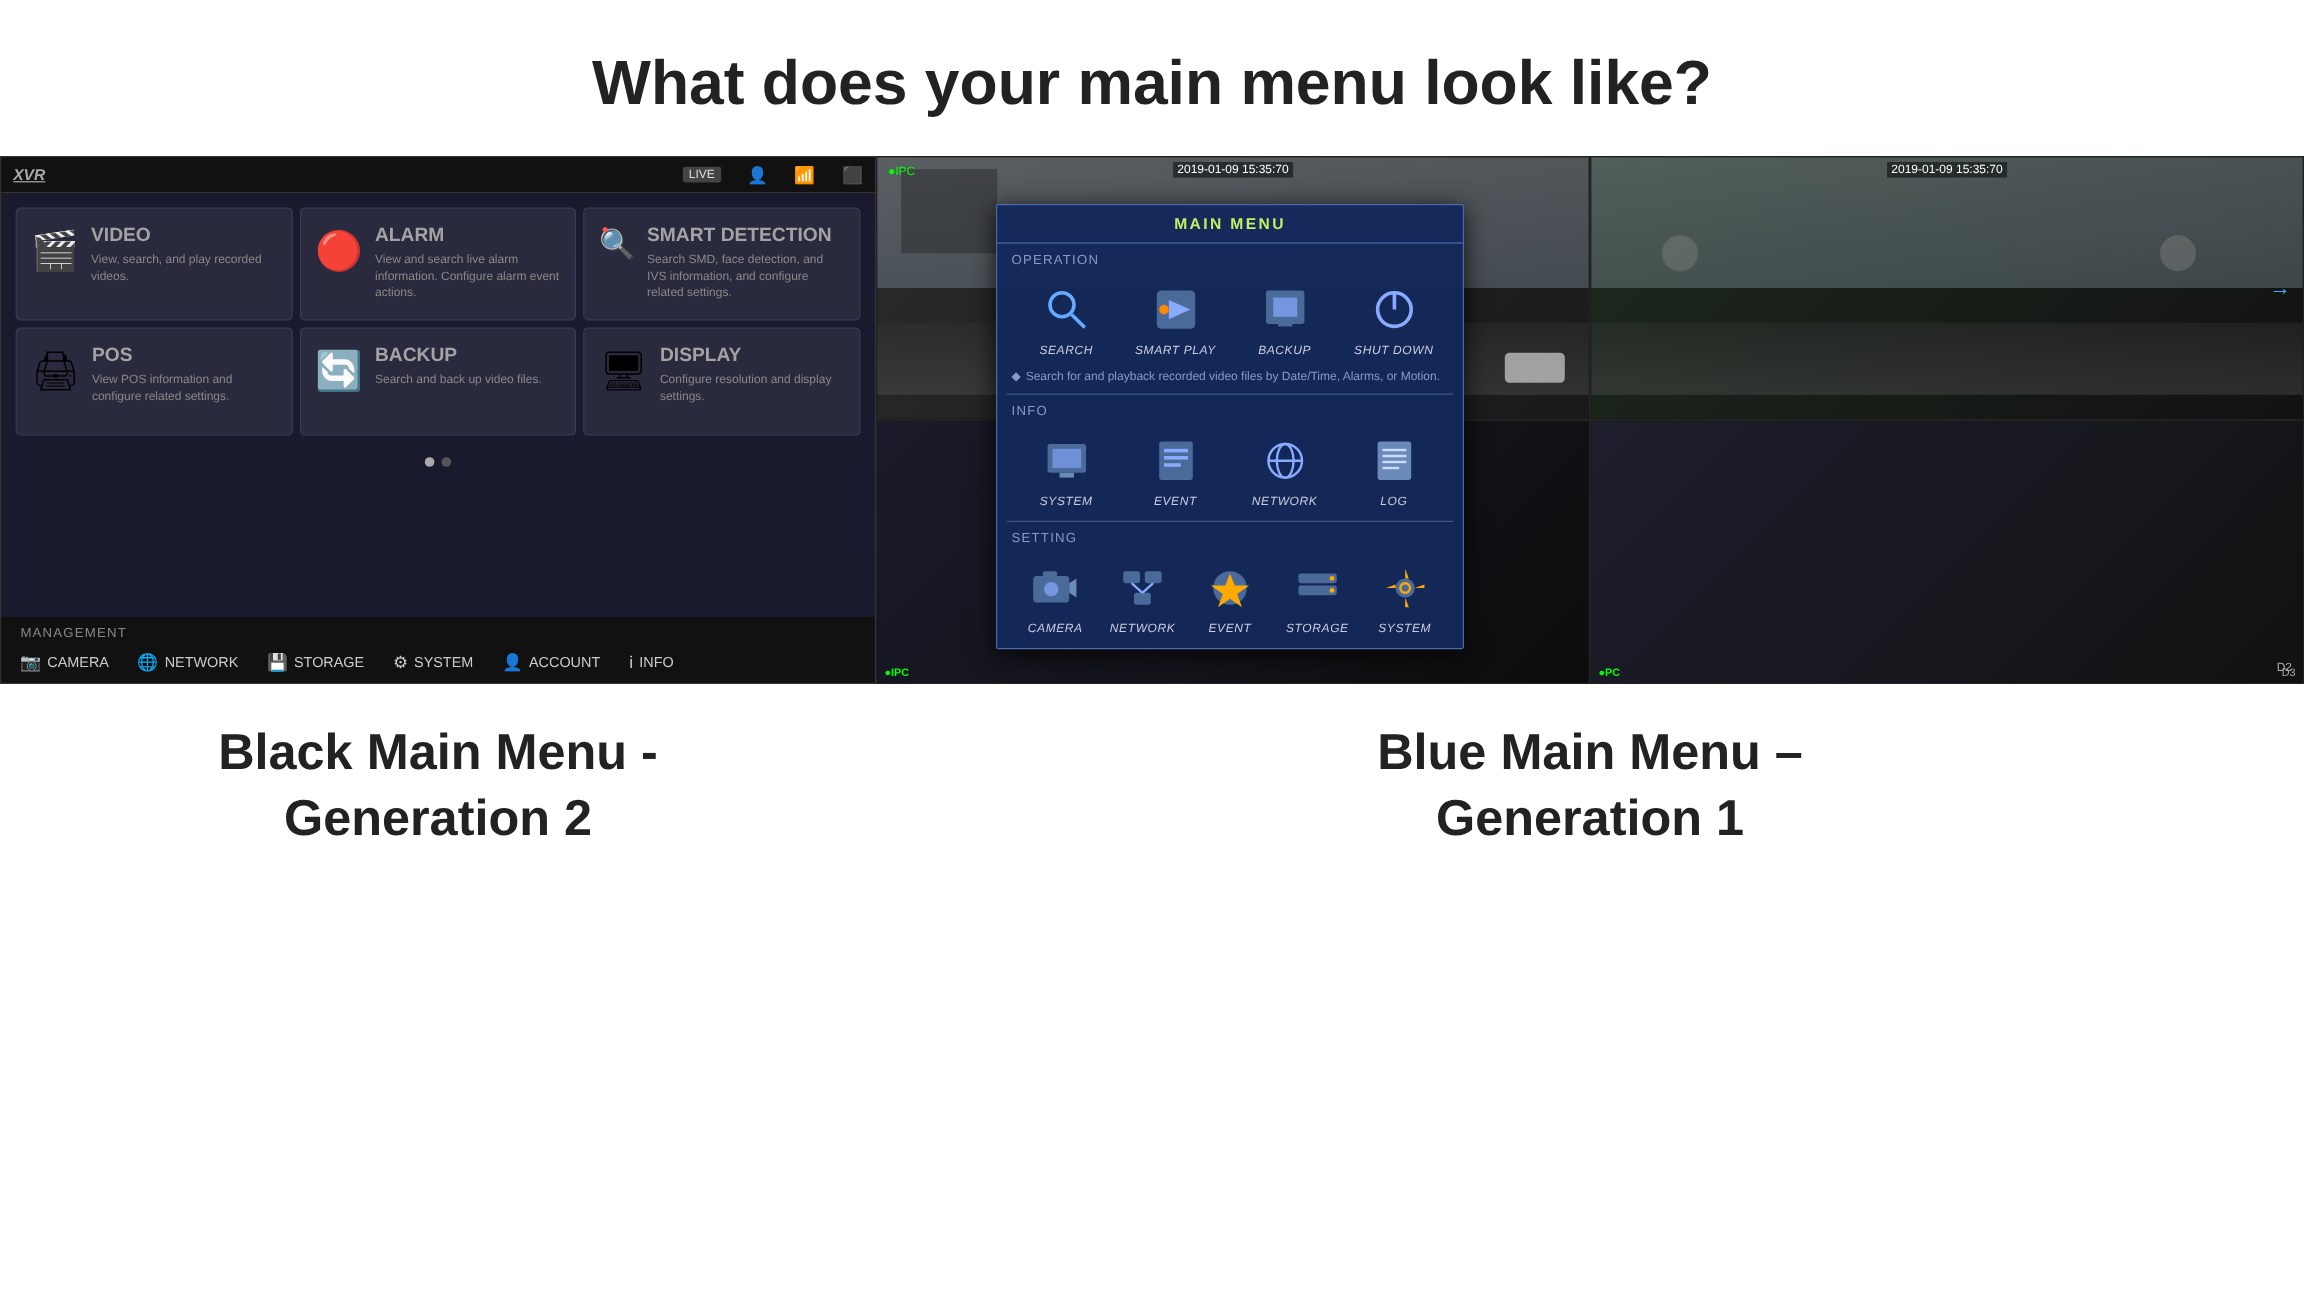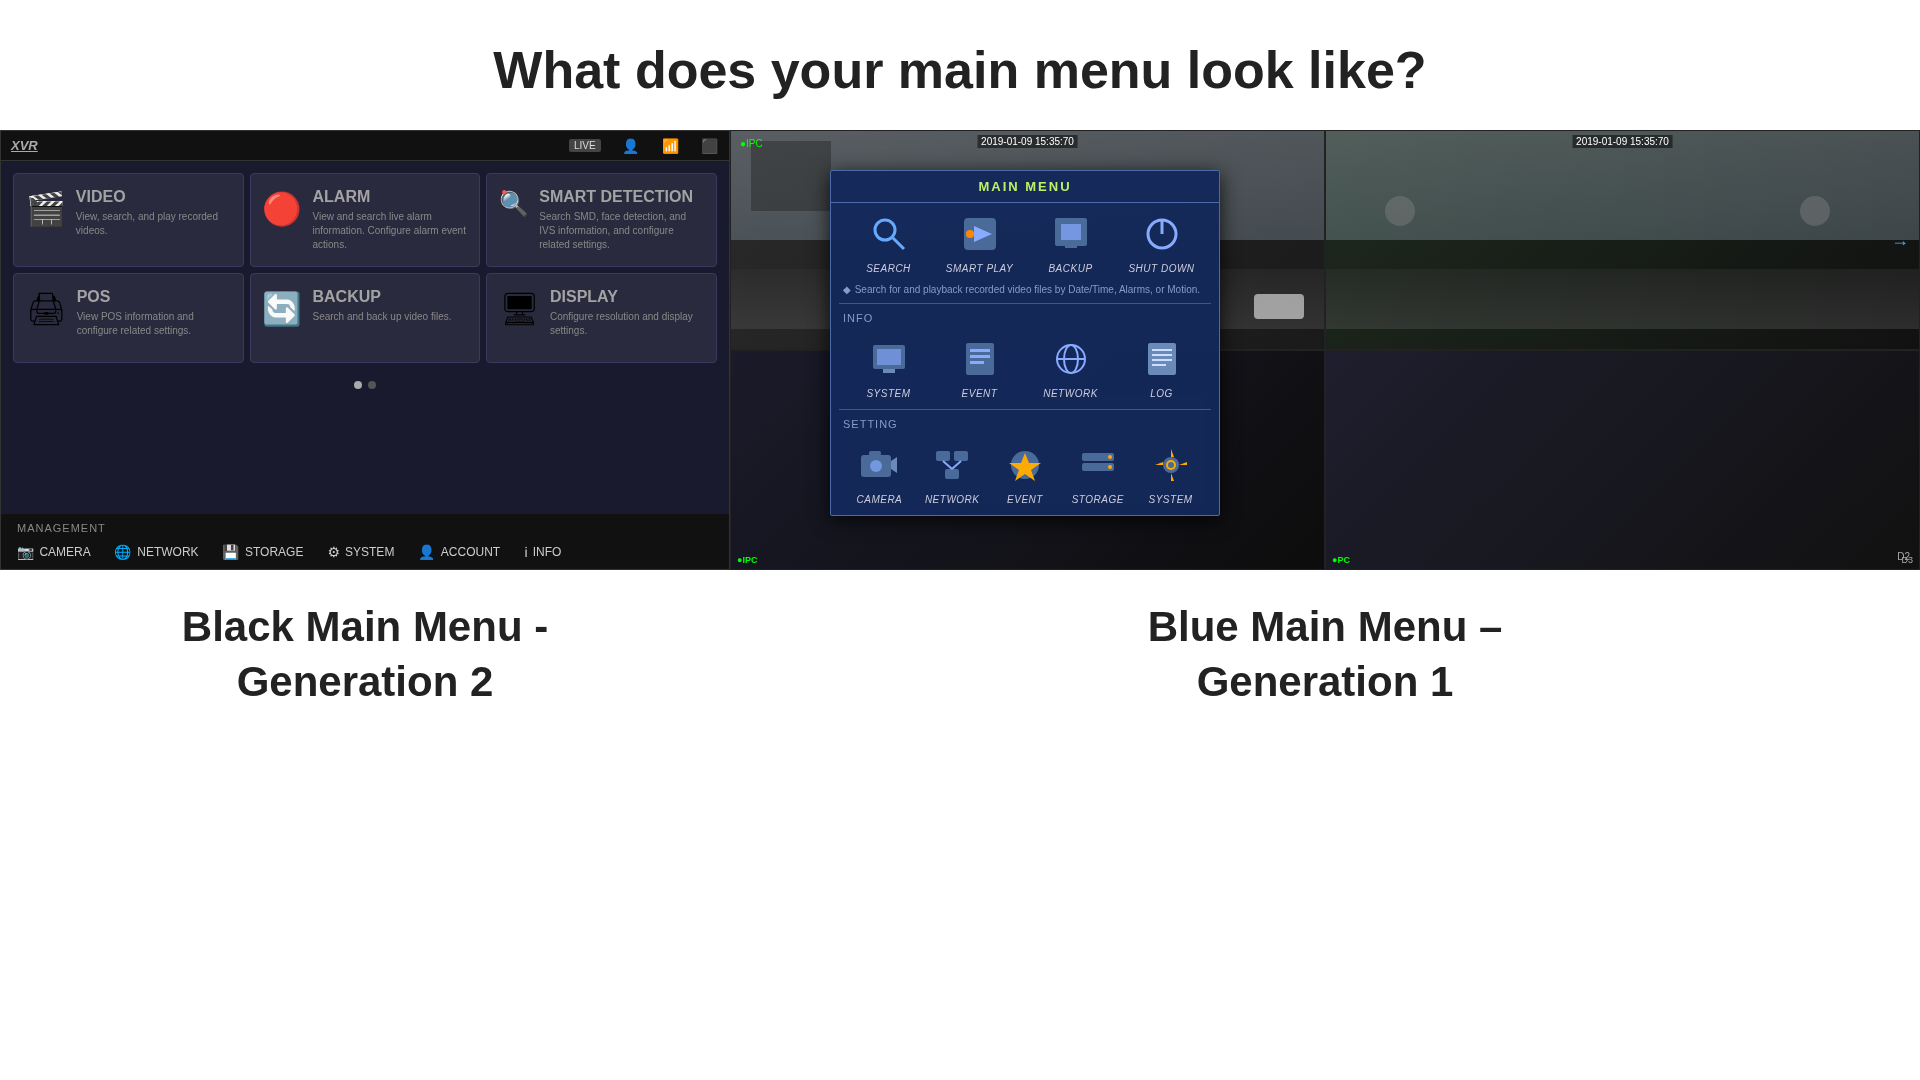--- a/index.html
+++ b/index.html
@@ -486,20 +486,21 @@
       <div class="cam-feed cam-feed-4">
         <div class="ipc-label">●PC</div>
         <div class="d-label">D3</div>
       </div>
     </div>
 
     <div class="blue-menu-overlay">
 
       <div class="blue-menu-title">MAIN MENU</div>
 
+      <div class="blue-section-label">OPERATION</div>
       <div class="blue-menu-grid">
         <div class="blue-menu-item">
           <div class="blue-menu-item-icon">
             <svg width="40" height="40" viewBox="0 0 40 40">
               <circle cx="16" cy="16" r="10" fill="none" stroke="#6af" stroke-width="3"></circle>
               <line x1="24" y1="24" x2="35" y2="35" stroke="#6af" stroke-width="3"></line>
             </svg>
           </div>
           <div class="blue-menu-item-label">SEARCH</div>
         </div>

